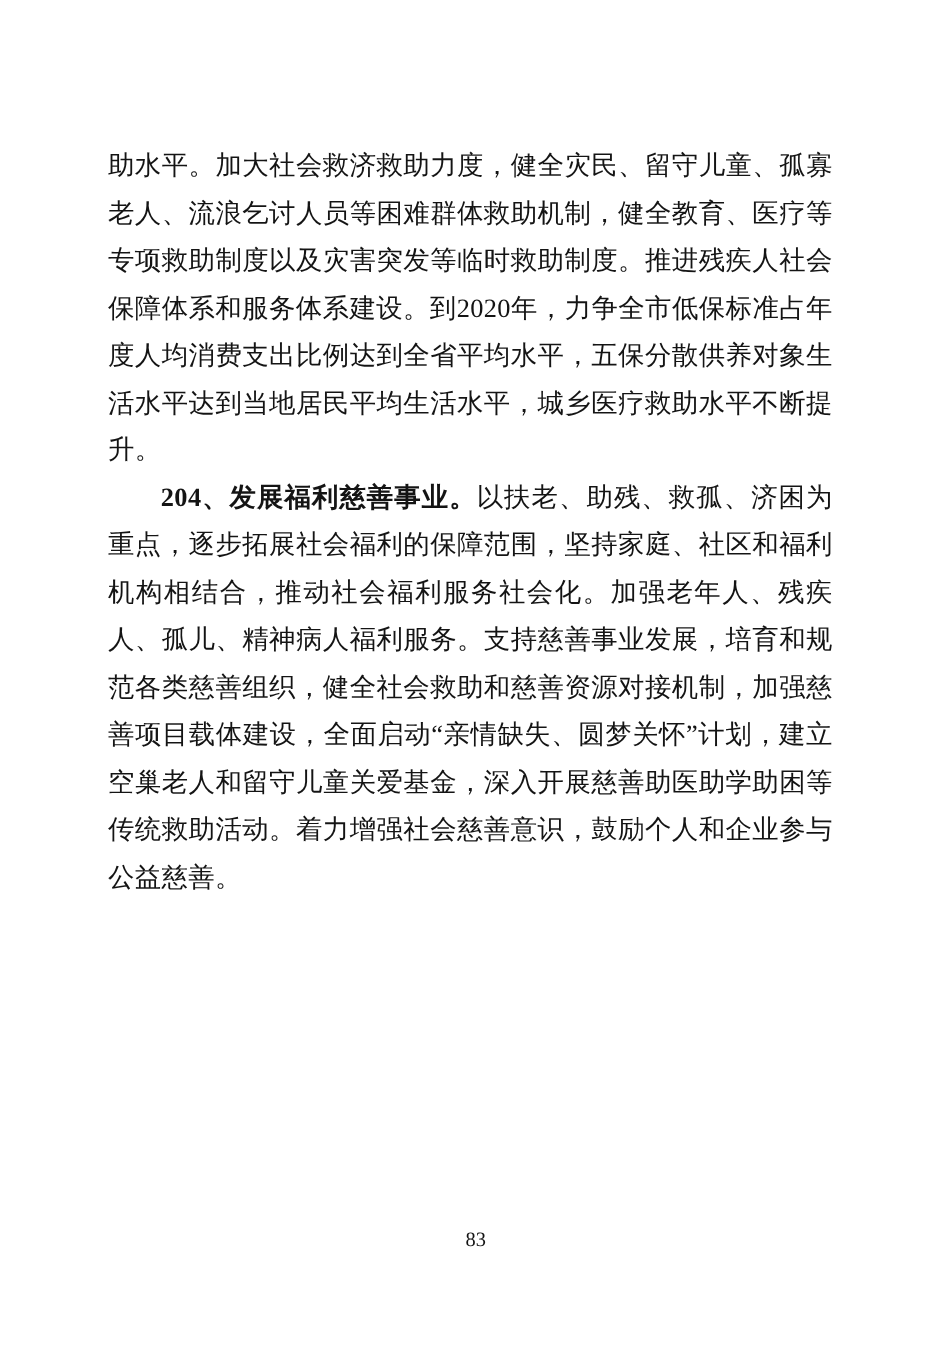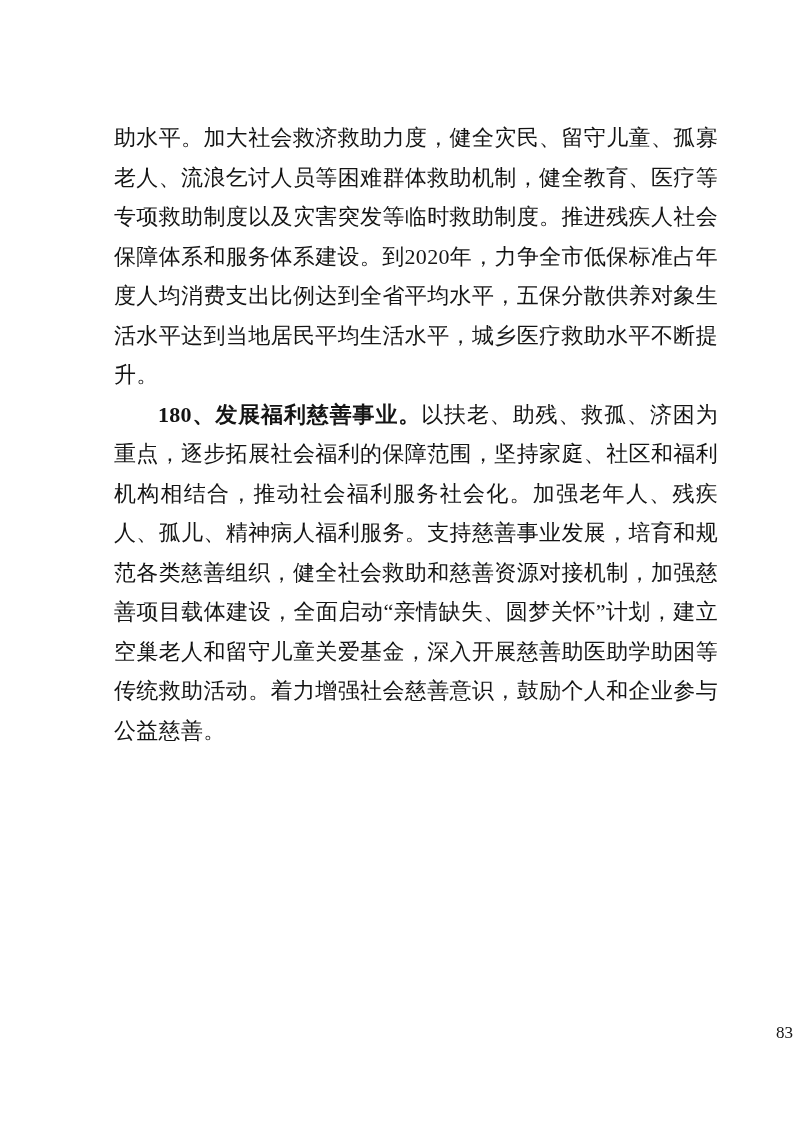--- a/index.html
+++ b/index.html
@@ -11,21 +11,21 @@
     position: relative;
     width: 793px;
     height: 1122px;
     background: #ffffff;
     font-family: "Liberation Serif", "DejaVu Serif", serif;
     color: #141414;
     overflow: hidden;
   }
   .content {
     position: absolute;
-    left: 114px;
+    left: 90px;
     top: 118px;
     width: 604px;
   }
   .para {
     margin: 0;
     font-size: 22px;
     line-height: 39.5px;
     text-align: justify;
     text-justify: inter-ideograph;
     letter-spacing: 0.3px;
@@ -34,32 +34,32 @@
     text-indent: 44px;
   }
   .lead {
     font-weight: bold;
   }
   .page-number {
     position: absolute;
     top: 1023px;
     left: 0;
     width: 100%;
-    text-align: right;
+    text-align: center;
     font-size: 17px;
     color: #141414;
   }
 </style>
 </head>
 <body>
 
 <div class="page">
   <div class="content">
 
     <p class="para"><span>助水平。加大社会救济救助力度，健全灾民、留守儿童、孤寡老人、流浪乞讨人员等困难群体救助机制，健全教育、医疗等专项救助制度以及灾害突发等临时救助制度。推进残疾人社会保障体系和服务体系建设。到2020年，力争全市低保标准占年度人均消费支出比例达到全省平均水平，五保分散供养对象生活水平达到当地居民平均生活水平，城乡医疗救助水平不断提升。</span></p>
 
-    <p class="para indent"><span class="lead">180、发展福利慈善事业。</span><span>以扶老、助残、救孤、济困为重点，逐步拓展社会福利的保障范围，坚持家庭、社区和福利机构相结合，推动社会福利服务社会化。加强老年人、残疾人、孤儿、精神病人福利服务。支持慈善事业发展，培育和规范各类慈善组织，健全社会救助和慈善资源对接机制，加强慈善项目载体建设，全面启动“亲情缺失、圆梦关怀”计划，建立空巢老人和留守儿童关爱基金，深入开展慈善助医助学助困等传统救助活动。着力增强社会慈善意识，鼓励个人和企业参与公益慈善。</span></p>
+    <p class="para indent"><span class="lead">204、发展福利慈善事业。</span><span>以扶老、助残、救孤、济困为重点，逐步拓展社会福利的保障范围，坚持家庭、社区和福利机构相结合，推动社会福利服务社会化。加强老年人、残疾人、孤儿、精神病人福利服务。支持慈善事业发展，培育和规范各类慈善组织，健全社会救助和慈善资源对接机制，加强慈善项目载体建设，全面启动“亲情缺失、圆梦关怀”计划，建立空巢老人和留守儿童关爱基金，深入开展慈善助医助学助困等传统救助活动。着力增强社会慈善意识，鼓励个人和企业参与公益慈善。</span></p>
 
 
   </div>
 
   <div class="page-number">83</div>
 </div>
 
 </body></html>

